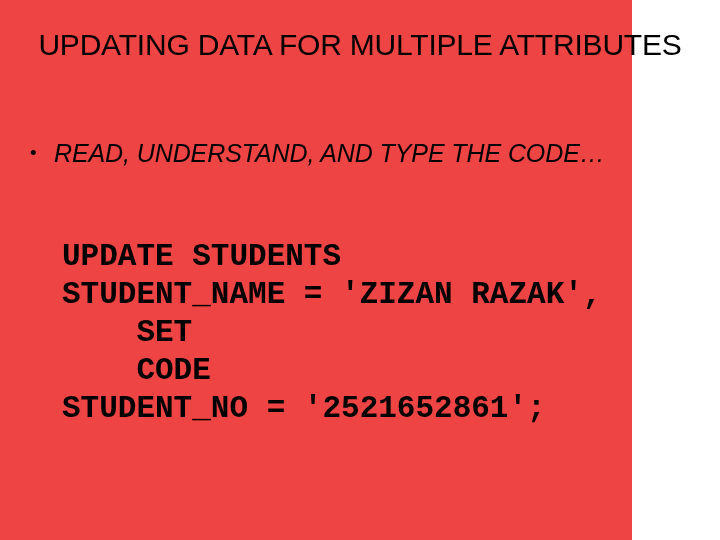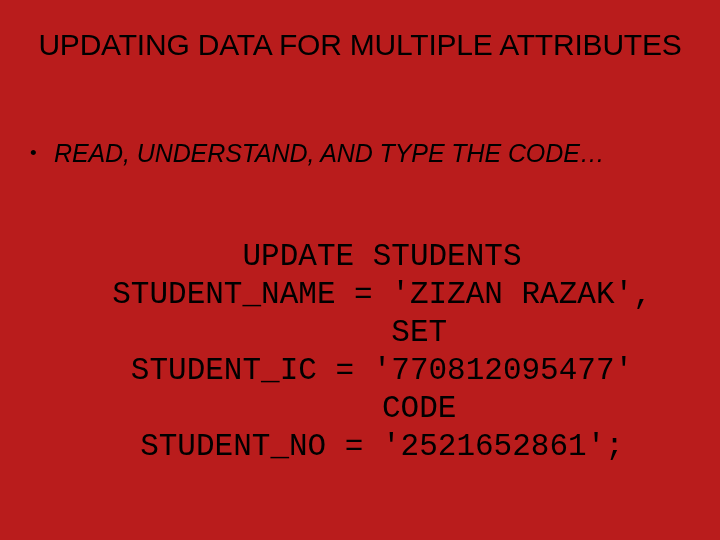--- a/index.html
+++ b/index.html
@@ -11,23 +11,23 @@
     height: 540px;
     background: #ffffff;
     font-family: "Liberation Sans", sans-serif;
     color: #000000;
     overflow: hidden;
     position: relative;
   }
 
   .slide {
     position: relative;
-    width: 720px;
+    width: 632px;
     height: 540px;
-    background: #b91c1c;
+    background: #ef4444;
   }
 
   
   .slide-title {
     position: absolute;
     left: 36px;
     top: 26px;
     width: 648px;
     text-align: center;
     font-family: "Liberation Sans", sans-serif;
@@ -76,25 +76,24 @@
   
   .code-block {
     position: absolute;
     left: 62px;
     top: 238px;
     width: 640px;
     margin: 0;
     font-family: "Liberation Mono", "DejaVu Sans Mono", monospace;
     font-size: 31px;
     line-height: 38px;
-    font-weight: 400;
+    font-weight: 700;
     color: #000000;
     white-space: pre;
     letter-spacing: 0px;
-    text-align: center;
   }
   .code-line {
     display: block;
     white-space: pre;
     min-height: 38px;
   }
 </style>
 </head>
 <body>
 
@@ -102,15 +101,15 @@
 
   <div class="slide-title">UPDATING DATA FOR MULTIPLE ATTRIBUTES</div>
 
   <ul class="bullet-list">
     <li class="bullet-item">
       <span class="bullet-marker">•</span>
       <span class="bullet-text">READ, UNDERSTAND, AND TYPE THE CODE…</span>
     </li>
   </ul>
 
-  <pre class="code-block"><span class="code-line">UPDATE STUDENTS</span><span class="code-line">STUDENT_NAME = 'ZIZAN RAZAK',</span><span class="code-line">    SET</span><span class="code-line">STUDENT_IC = '770812095477'</span><span class="code-line">    CODE</span><span class="code-line">STUDENT_NO = '2521652861';</span></pre>
+  <pre class="code-block"><span class="code-line">UPDATE STUDENTS</span><span class="code-line">STUDENT_NAME = 'ZIZAN RAZAK',</span><span class="code-line">    SET</span><span class="code-line">    CODE</span><span class="code-line">STUDENT_NO = '2521652861';</span></pre>
 
 </div>
 
 </body></html>

